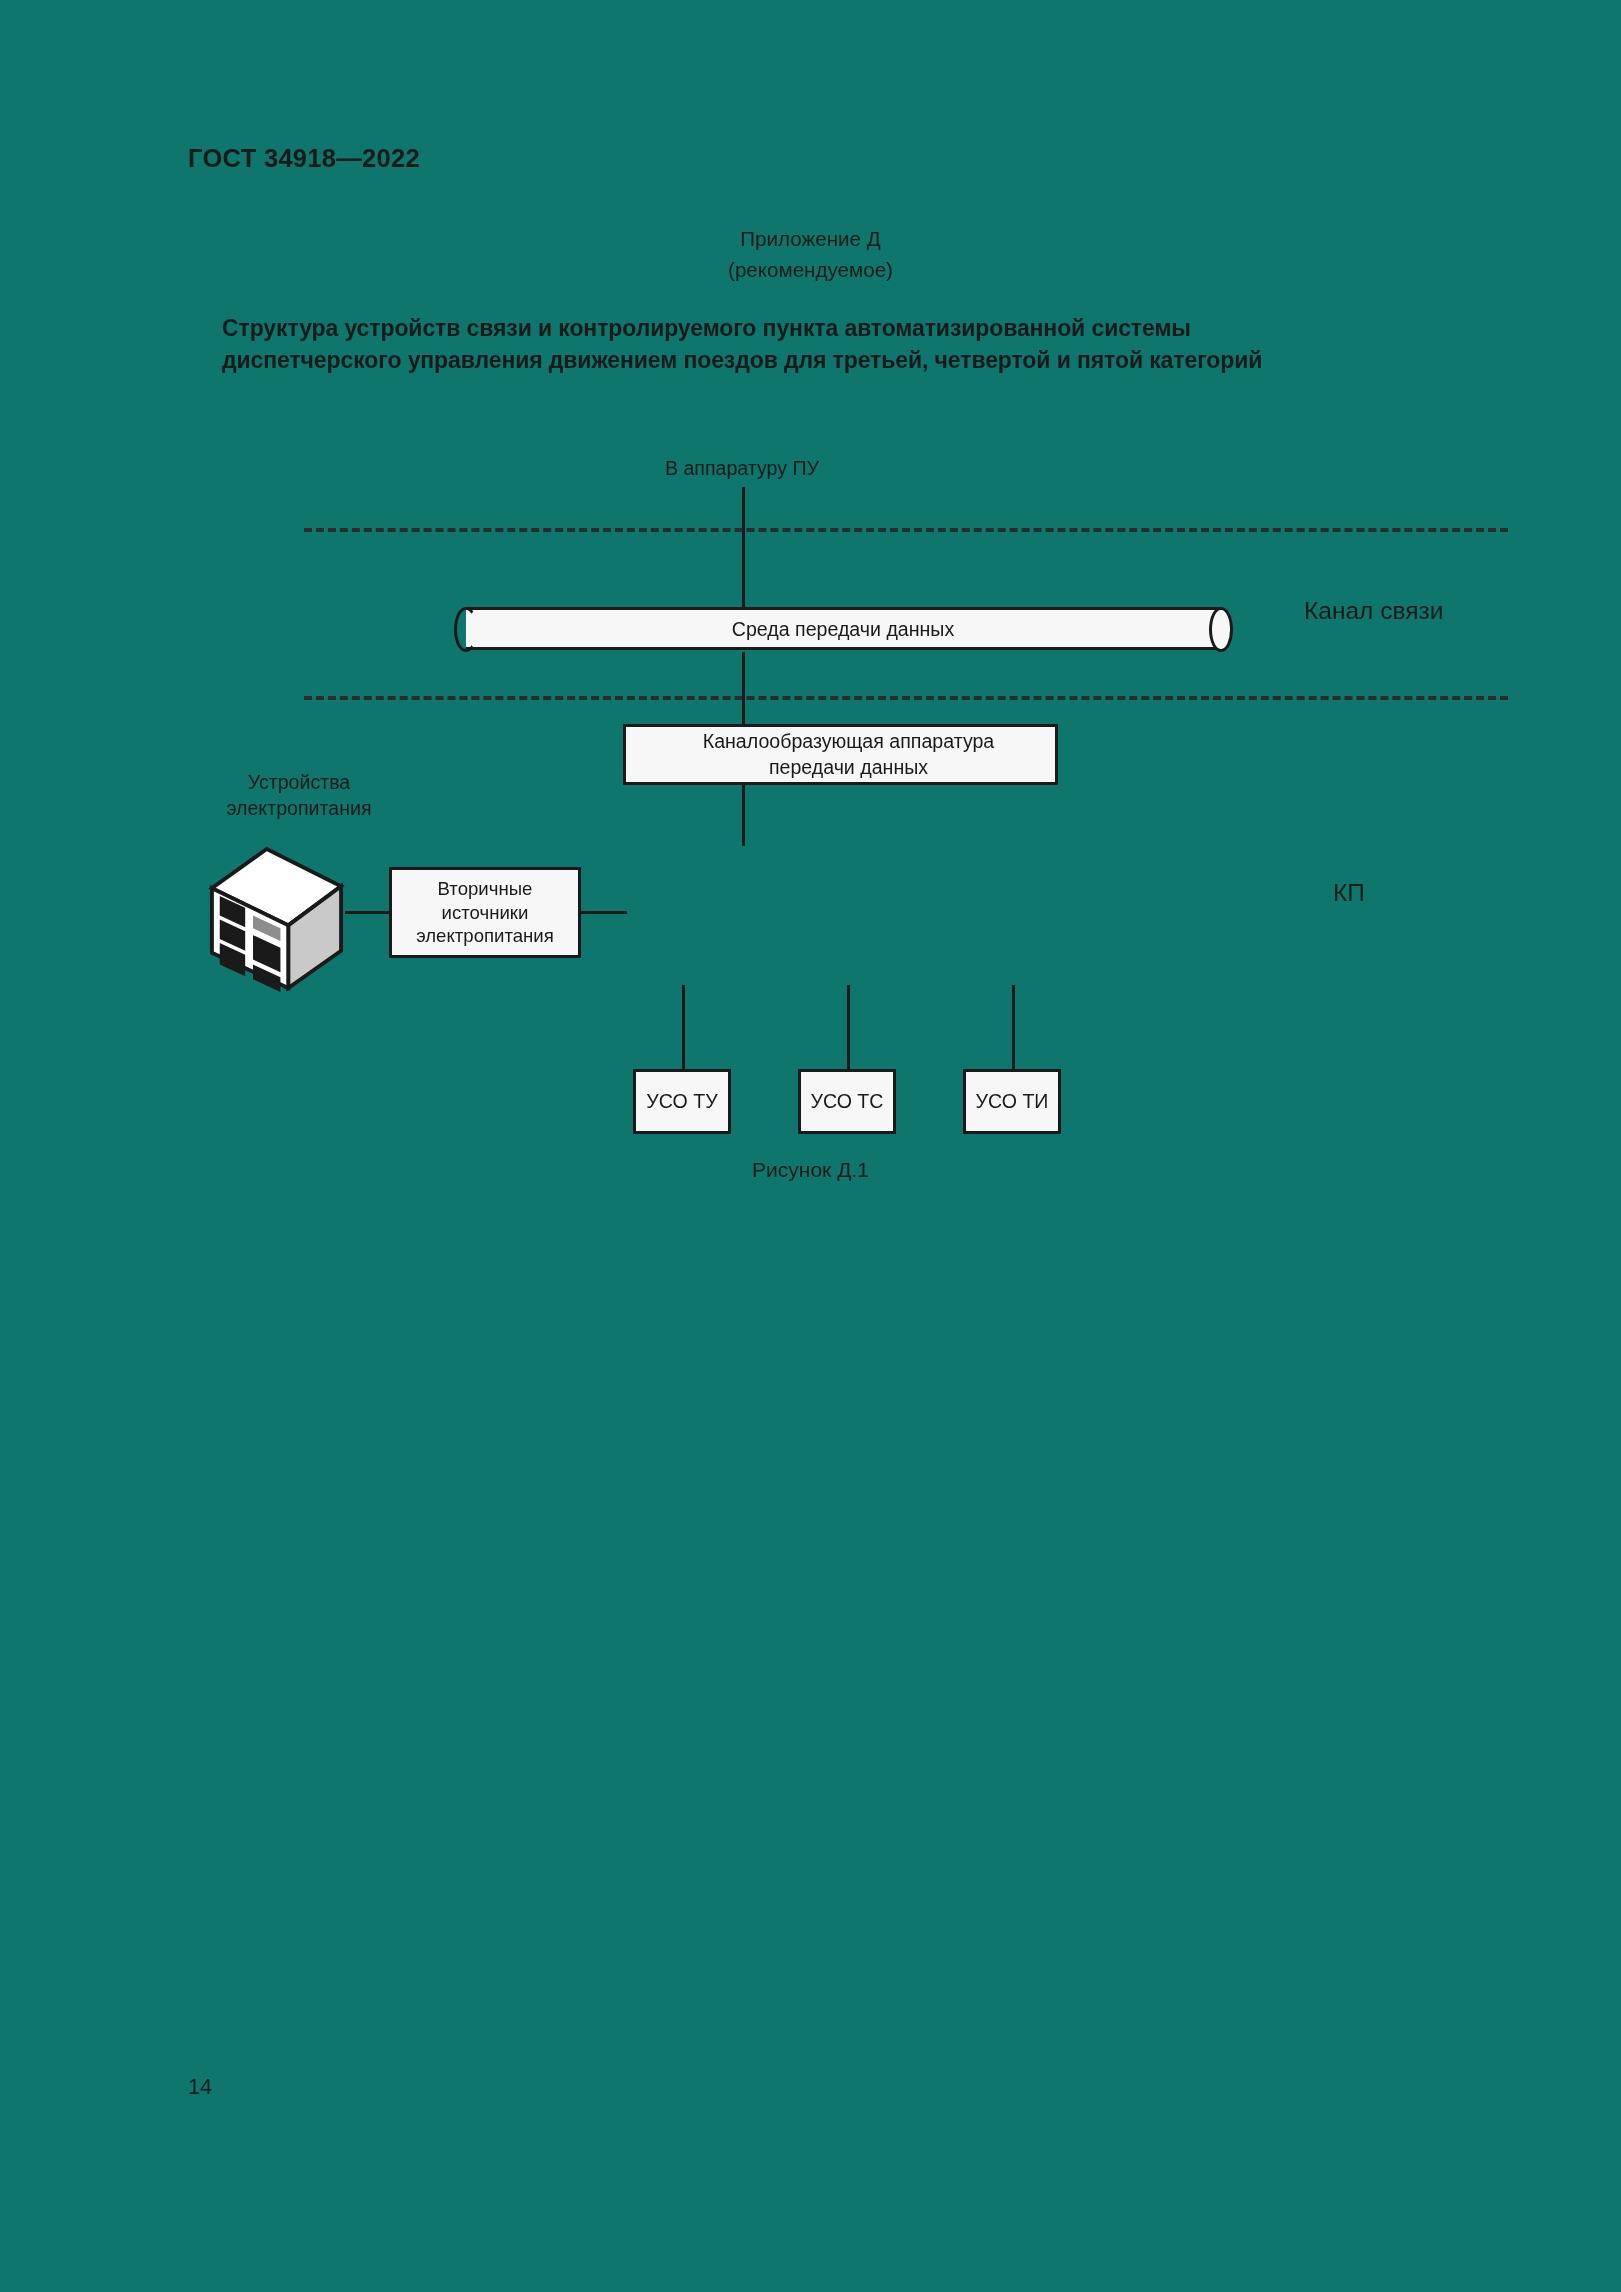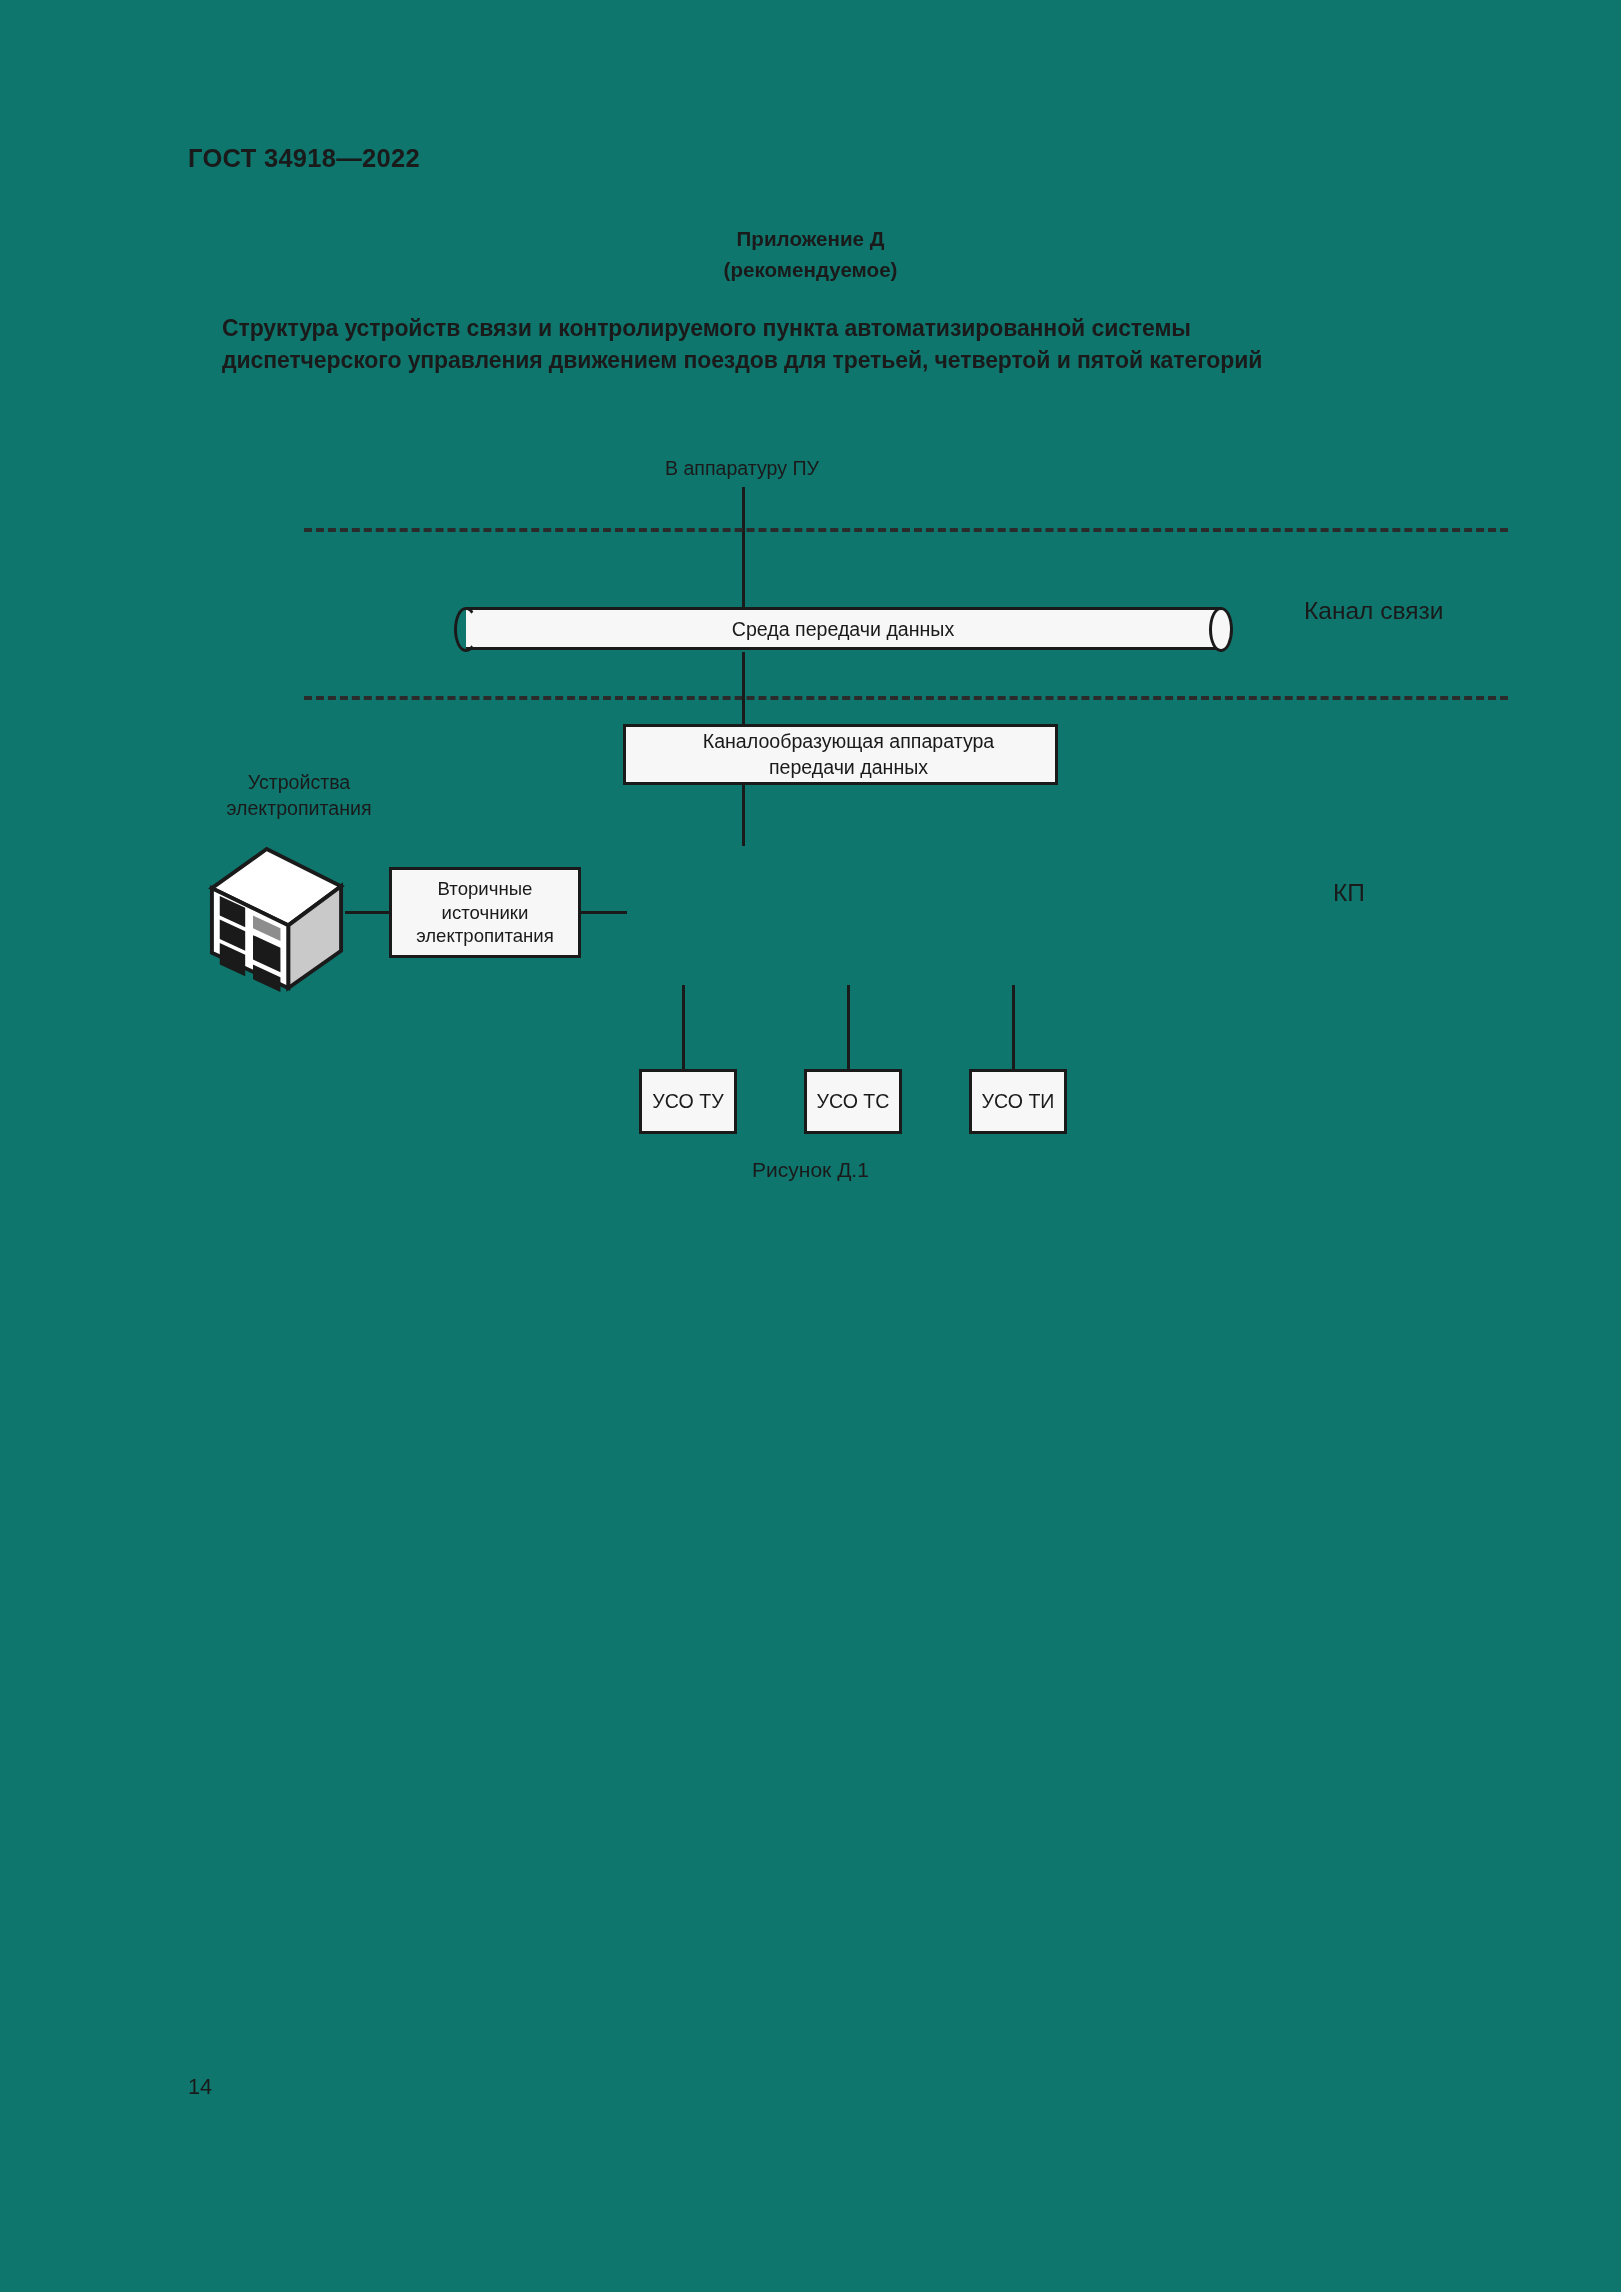--- a/index.html
+++ b/index.html
@@ -31,21 +31,21 @@
   }
 
   
   .annex-block {
     position: absolute;
     left: 0;
     top: 223px;
     width: 1621px;
     text-align: center;
     font-size: 20.6px;
-    font-weight: bold;
+    font-weight: normal;
     line-height: 31px;
   }
 
   
   .main-title {
     position: absolute;
     left: 222px;
     top: 312px;
     width: 1176px;
     text-align: left;
@@ -212,21 +212,20 @@
   .box-uvk {
     left: 623px;
     top: 846px;
     width: 445px;
     height: 143px;
   }
   .box-uso {
     top: 1069px;
     width: 98px;
     height: 65px;
-    margin-left: 6px;
   }
   .box-uso-tu  { left: 633px; }
   .box-uso-ts  { left: 798px; }
   .box-uso-ti  { left: 963px; }
 
   
   .cabinet {
     position: absolute;
     left: 208px;
     top: 845px;

